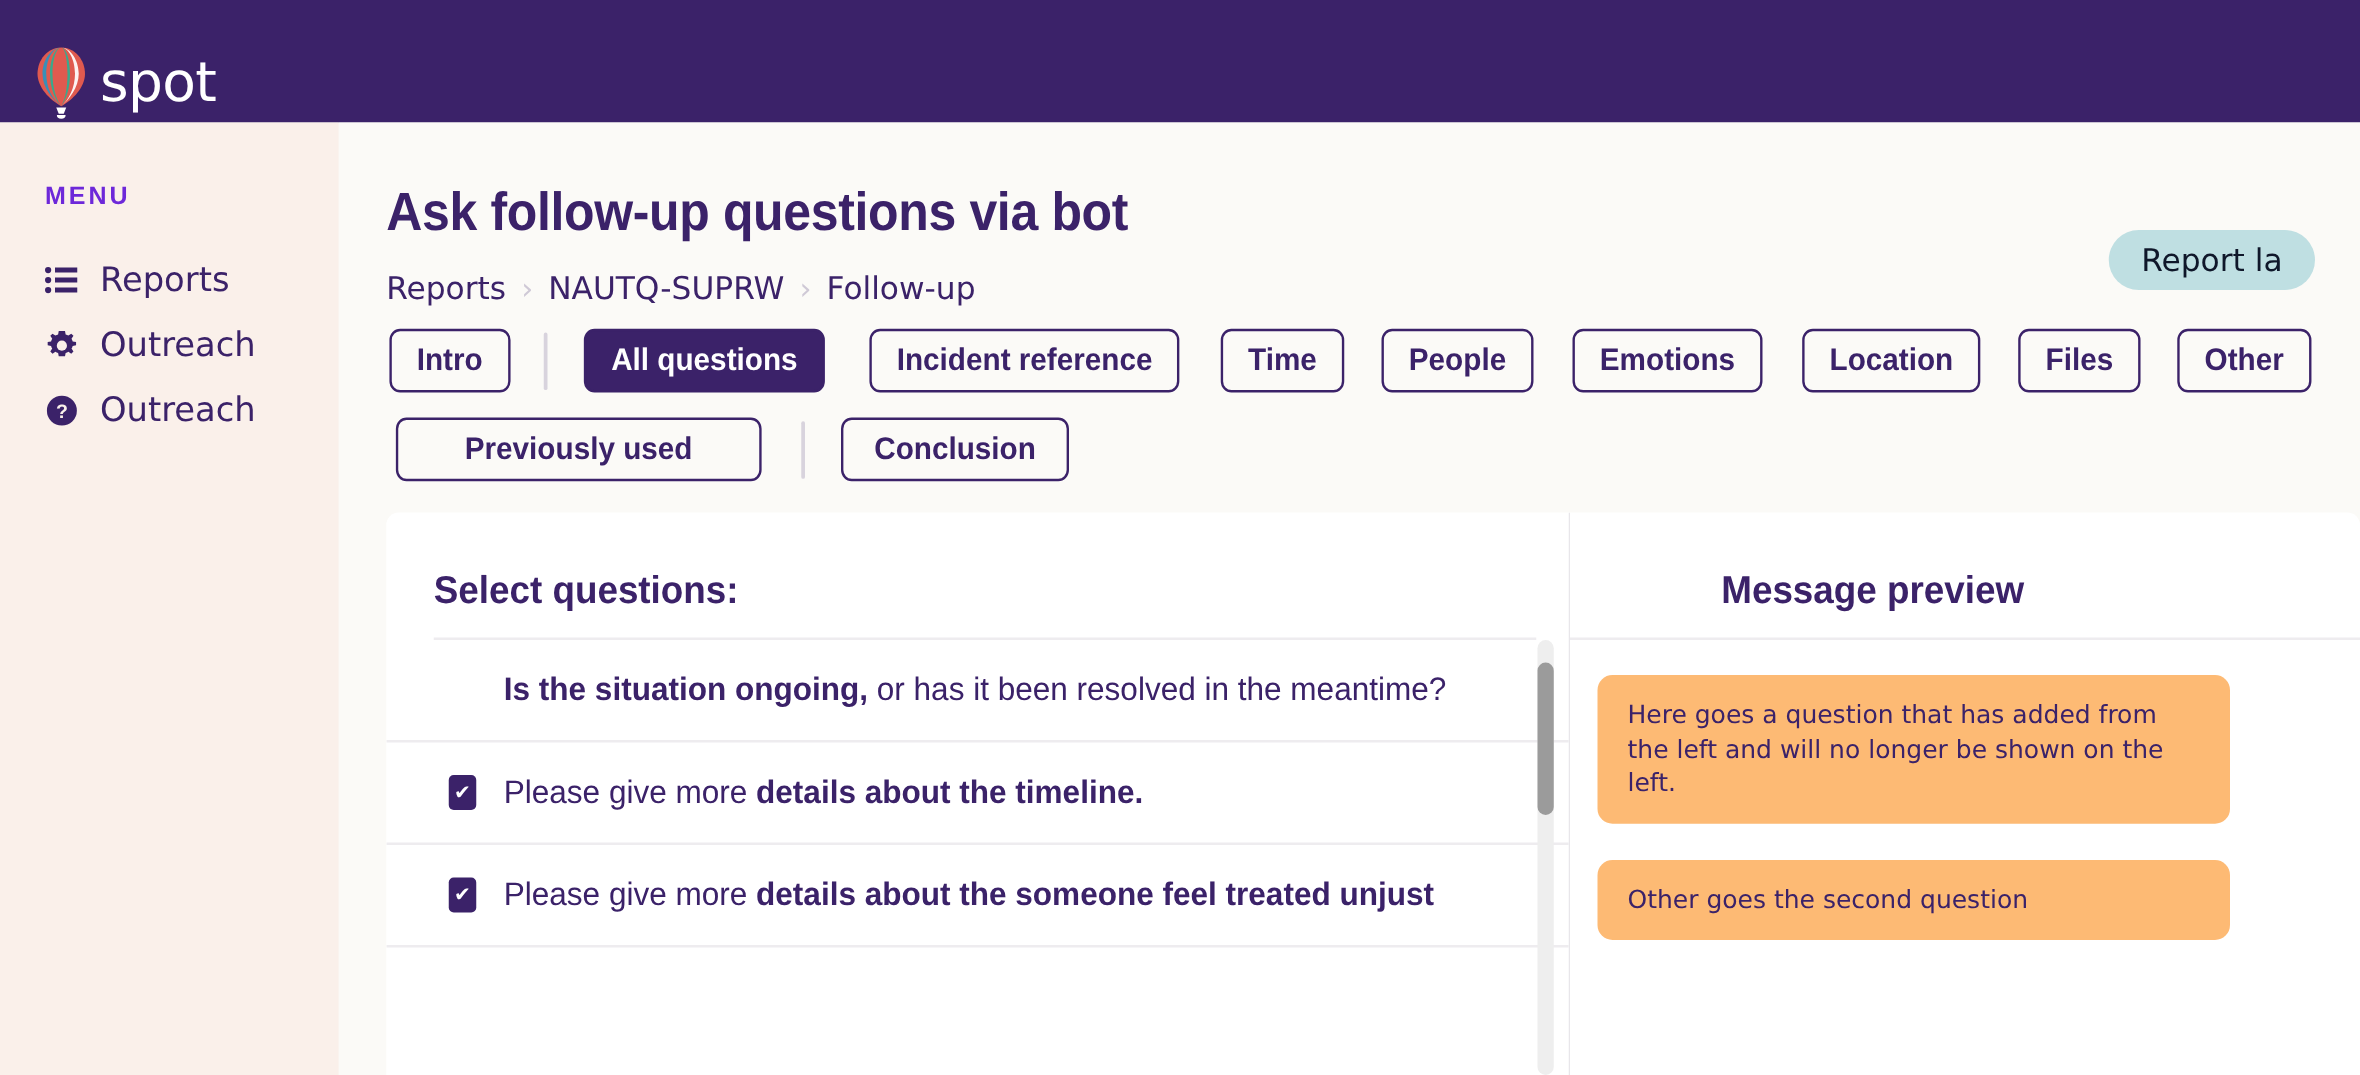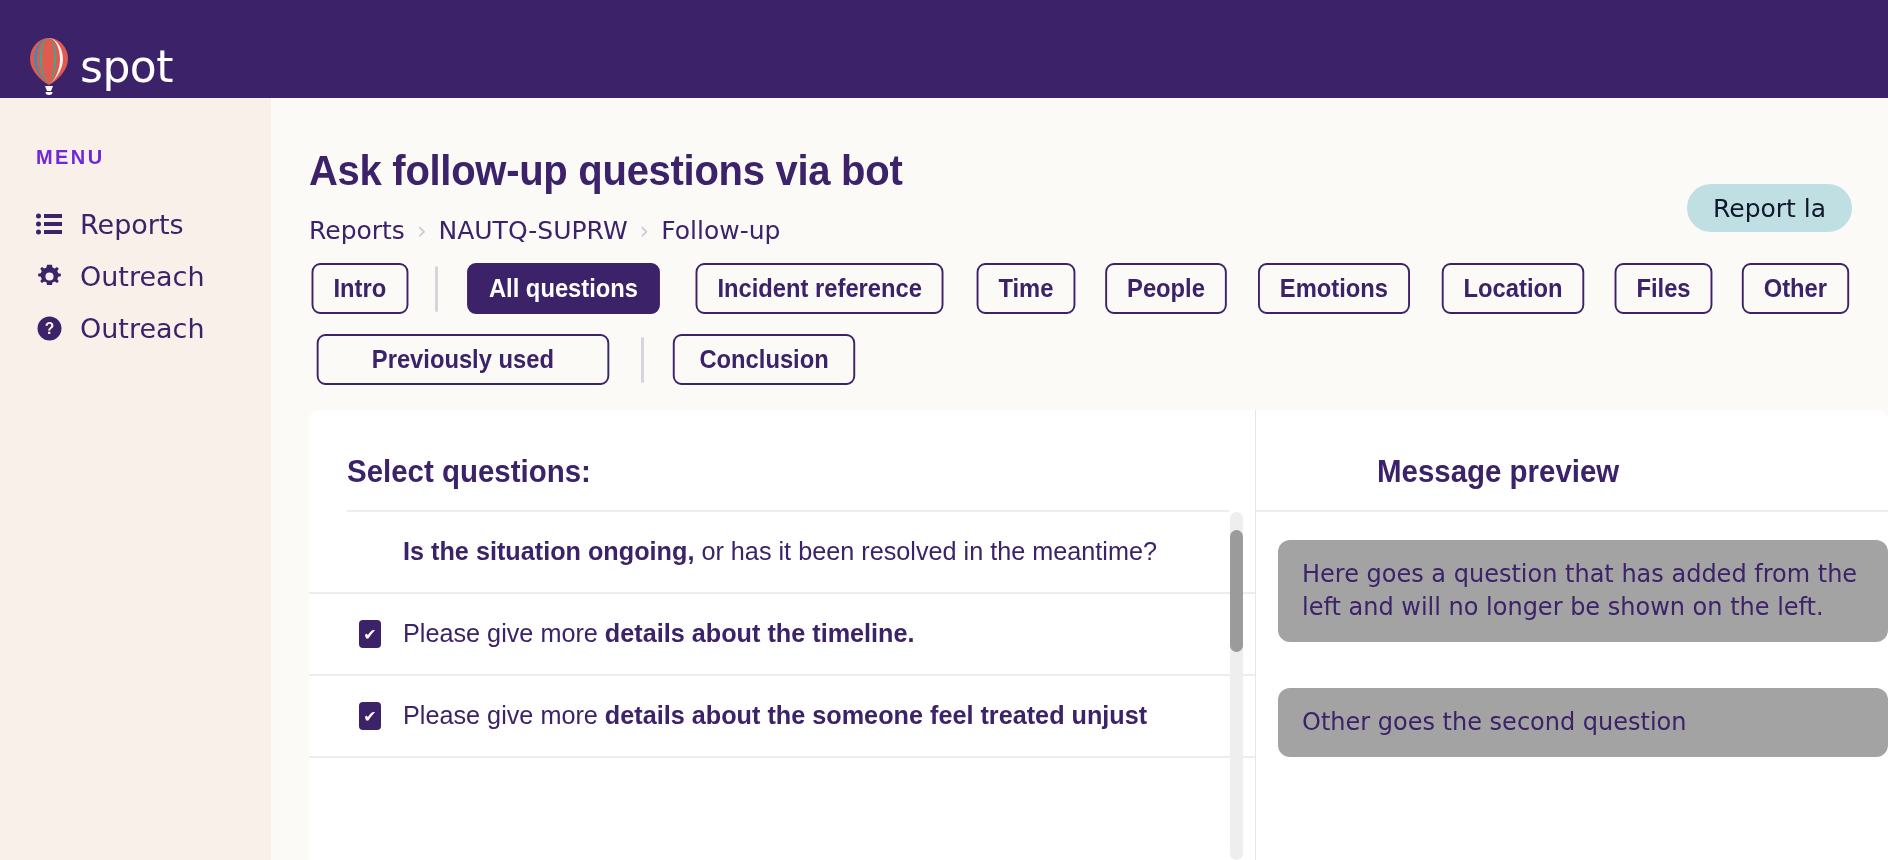--- a/index.html
+++ b/index.html
@@ -297,26 +297,26 @@
     width: 13px; height: 122px;
     background: #9b9b9b;
     border-radius: 7px;
     cursor: pointer;
   }
 
   
   .bubble {
     position: absolute;
     left: 22px;
-    width: 610px;
-    background: #a3a3a3;
+    width: 506px;
+    background: #fdba74;
     border-radius: 12px;
     padding: 18px 24px;
     color: #3b2269;
-    font-size: 24px;
+    font-size: 20px;
     line-height: 1.38;
     font-family: "DejaVu Sans", sans-serif;
   }
   .bubble-1 { top: 130px; }
   .bubble-2 { top: 278px; }
 </style>
 </head>
 <body>
 
 <div class="topbar">

